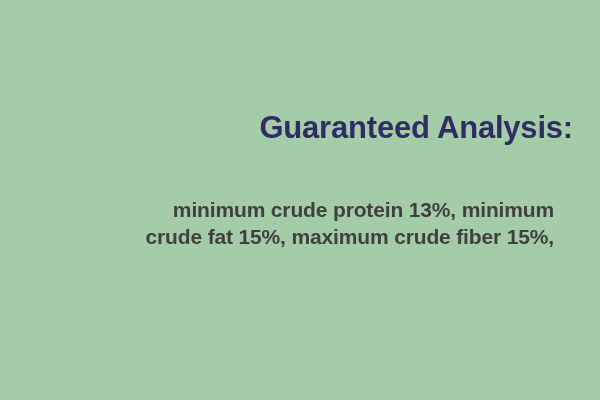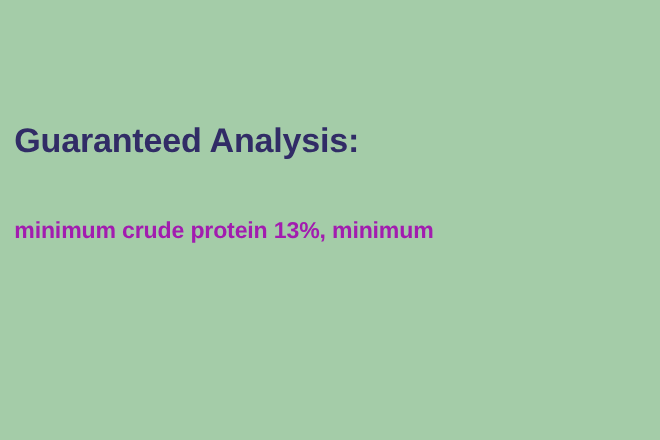--- a/index.html
+++ b/index.html
@@ -51,23 +51,24 @@
     width: 541px;
   }
   .body-line {
     display: block;
     white-space: nowrap;
   }
 </style>
 </head>
 <body style="background: rgb(164, 204, 168);">
 
-<div class="panel" style="background: rgb(164, 204, 168);">
+<div class="panel" style="background: rgb(164, 204, 168); text-align: right;">
   <div class="content">
 
     <h1 class="heading" style="color: rgb(49, 44, 102);">Guaranteed Analysis:</h1>
 
-    <p class="body-block" style="color: #a21caf; margin-top: 48px;">
+    <p class="body-block" style="color: #404040; margin-top: 48px;">
       <span class="body-line">minimum crude protein 13%, minimum</span>
+      <span class="body-line">crude fat 15%, maximum crude fiber 15%,</span>
     </p>
 
   </div>
 </div>
 
 </body></html>

